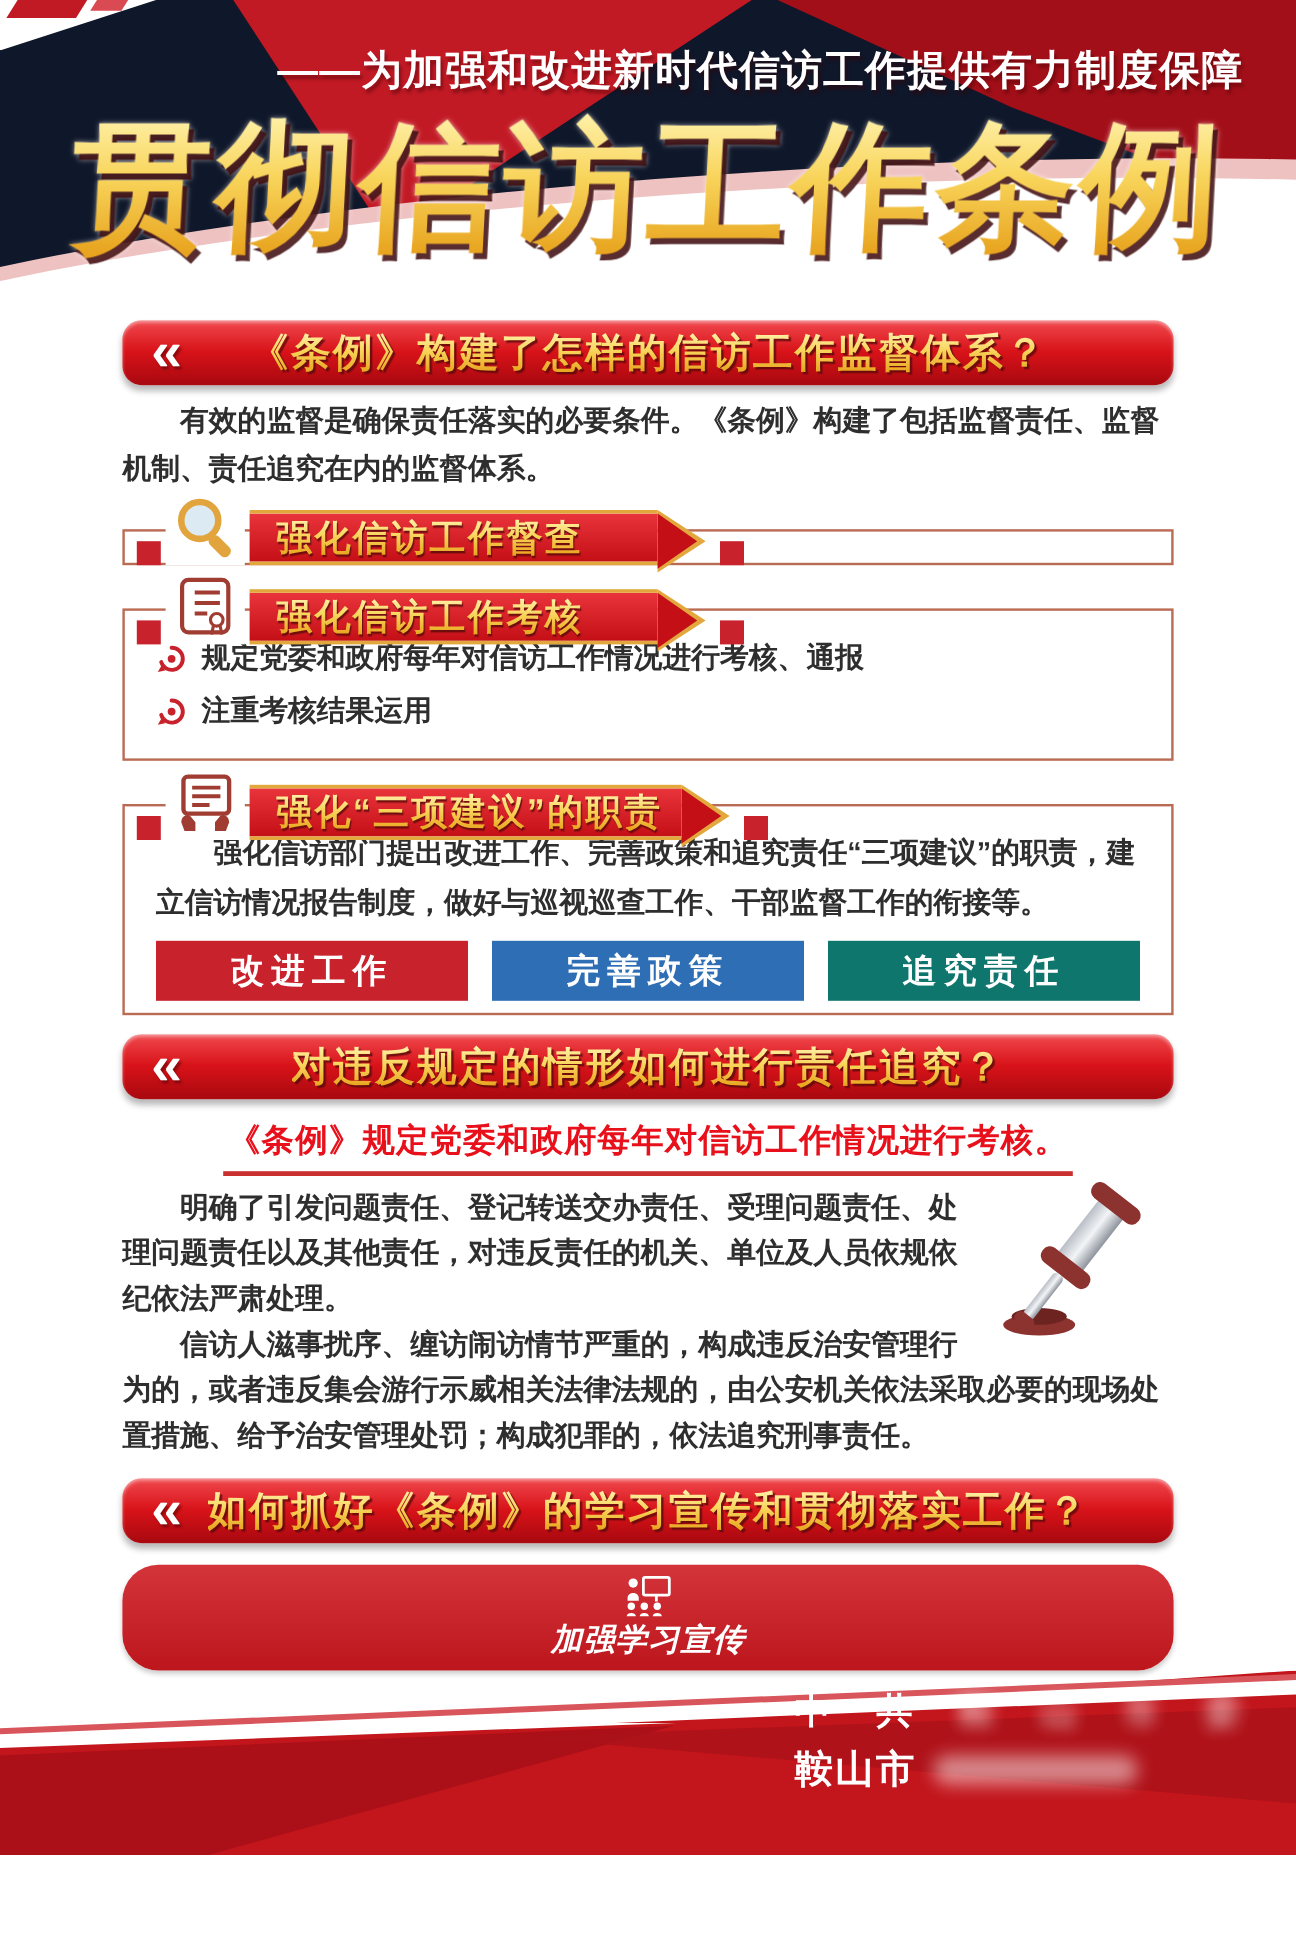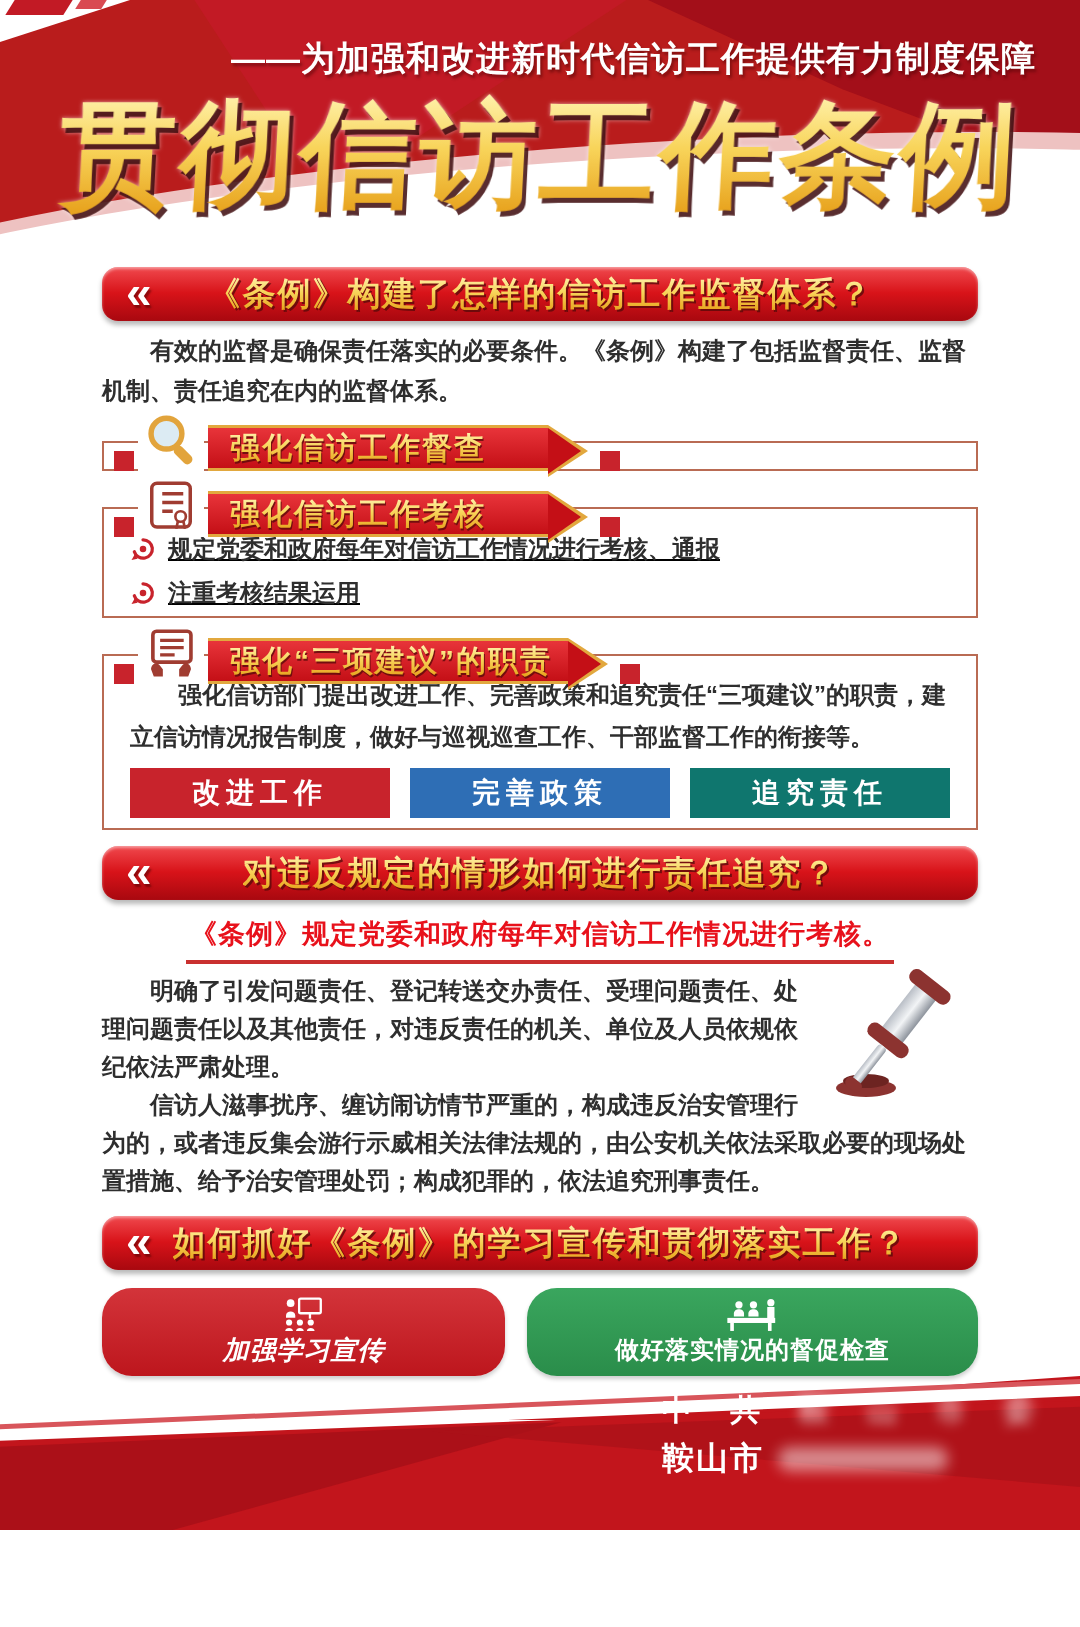--- a/index.html
+++ b/index.html
@@ -1,20 +1,20 @@
 <!DOCTYPE html>
 <html><head>
 <meta charset="utf-8">
 <style>
   * { margin:0; padding:0; box-sizing:border-box; }
   html,body { width:1080px; height:1627px; overflow:hidden; background:#fff;
     font-family:"Liberation Sans","DejaVu Sans",sans-serif; }
 
   
-  .top-banner { position:relative; height:255px; background:#b91c1c; overflow:hidden; }
+  .top-banner { position:relative; height:255px; background:#0f172a; overflow:hidden; }
   .facet1 { position:absolute; inset:0; background:#c21a25;
     clip-path:polygon(18% 0,58% 0,30% 78%); }
   .facet2 { position:absolute; inset:0; background:#a30f19;
     clip-path:polygon(60% 0,100% 0,100% 70%,78% 35%); }
   .facet3 { position:absolute; inset:0; background:#c21a25;
     clip-path:polygon(70% 100%,100% 55%,100% 100%); }
   .corner-white { position:absolute; top:0; left:0; width:130px; height:42px; background:#fff;
     clip-path:polygon(0 0,100% 0,0 100%); }
   .corner-red1 { position:absolute; top:0; left:10px; width:58px; height:15px; background:#c21a25; transform:skewX(-32deg); }
   .corner-red2 { position:absolute; top:0; left:78px; width:26px; height:9px; background:#d94a52; transform:skewX(-32deg); }
@@ -59,21 +59,21 @@
     border-top:3px solid #e2a83e; border-bottom:3px solid #e2a83e;
     display:flex; align-items:center; flex:0 0 auto; }
   .arrow-banner::before { content:''; position:absolute; right:-40px; top:-3px;
     border-left:40px solid #e2a83e; border-top:26px solid transparent; border-bottom:26px solid transparent; }
   .arrow-banner::after { content:''; position:absolute; right:-33px; top:0;
     border-left:33px solid #c40f16; border-top:23px solid transparent; border-bottom:23px solid transparent; }
   .arrow-label { font-size:30px; font-weight:900; letter-spacing:2px;
     filter:drop-shadow(1px 2px 0 rgba(90,10,10,.8)); }
   .sq.right { margin-left:52px; }
   .sub-body { font-size:24px; font-weight:700; line-height:42px; color:#2e2e2e; text-indent:2em; margin-top:2px; }
-  .sub2 { padding-top:18px; padding-bottom:1px;text-decoration:underline; }
+  .sub2 { padding-top:18px; padding-bottom:17px; }
   .bullet-list { list-style:none; }
   .bullet-list li { display:flex; align-items:center; gap:12px; font-size:24px; font-weight:700;
     line-height:44px; color:#2e2e2e; }
   .tag-row { display:flex; gap:20px; margin-top:10px; }
   .tag { flex:1; height:50px; display:flex; align-items:center; justify-content:center;
     color:#fff; font-size:28px; font-weight:800; letter-spacing:6px; }
   .tag.red { background:#c8232c; } .tag.blue { background:#2e6eb5; } .tag.green { background:#0f766e; }
 
   
   .highlight { display:table; margin:14px auto 0; font-size:27px; font-weight:900; color:#e8111b;
@@ -254,34 +254,20 @@
       <path d="M41 21v7" stroke="#fff" stroke-width="3"></path>
       <circle cx="16" cy="8" r="5" fill="#fff"></circle>
       <path d="M10 24c0-7 12-7 12 0v3H10z" fill="#fff"></path>
       <circle cx="14" cy="33" r="4" fill="#fff"></circle>
         <circle cx="28" cy="33" r="4" fill="#fff"></circle>
         <circle cx="42" cy="33" r="4" fill="#fff"></circle>
       <path d="M9 44c0-5 10-5 10 0zM23 44c0-5 10-5 10 0zM37 44c0-5 10-5 10 0z" fill="#fff"></path>
     </svg>
     <span class="label">加强学习宣传</span>
   </div>
-  <div class="action green">
-    <svg width="58" height="34" viewBox="0 0 80 44">
-      <circle cx="22" cy="8" r="5" fill="#fff"></circle>
-        <path d="M15 20c0-8 14-8 14 0v4H15z" fill="#fff"></path>
-      <circle cx="42" cy="8" r="5" fill="#fff"></circle>
-        <path d="M35 20c0-8 14-8 14 0v4H35z" fill="#fff"></path>
-      <circle cx="66" cy="5" r="5" fill="#fff"></circle>
-        <path d="M61 11h10v17h-10z" fill="#fff"></path>
-      <rect x="6" y="26" width="66" height="7" fill="#fff"></rect>
-      <rect x="10" y="33" width="5" height="11" fill="#fff"></rect>
-        <rect x="62" y="33" width="5" height="11" fill="#fff"></rect>
-    </svg>
-    <span class="label">做好落实情况的督促检查</span>
-  </div>
 </div>
 
 <div class="bottom-banner">
   <div class="bb-wedge"></div>
   <div class="bb-stripe"></div>
   <div class="bb-band"></div>
   <div class="bb-dark1"></div>
   <div class="bb-dark2"></div>
   <div class="footer-text">
     <div class="footer-line1">

